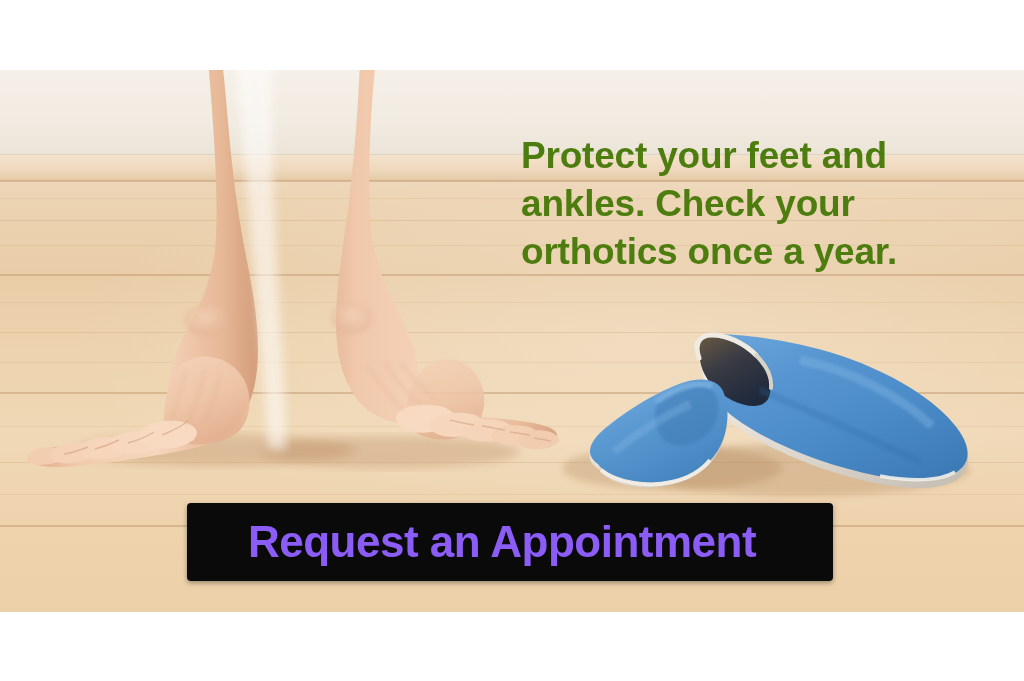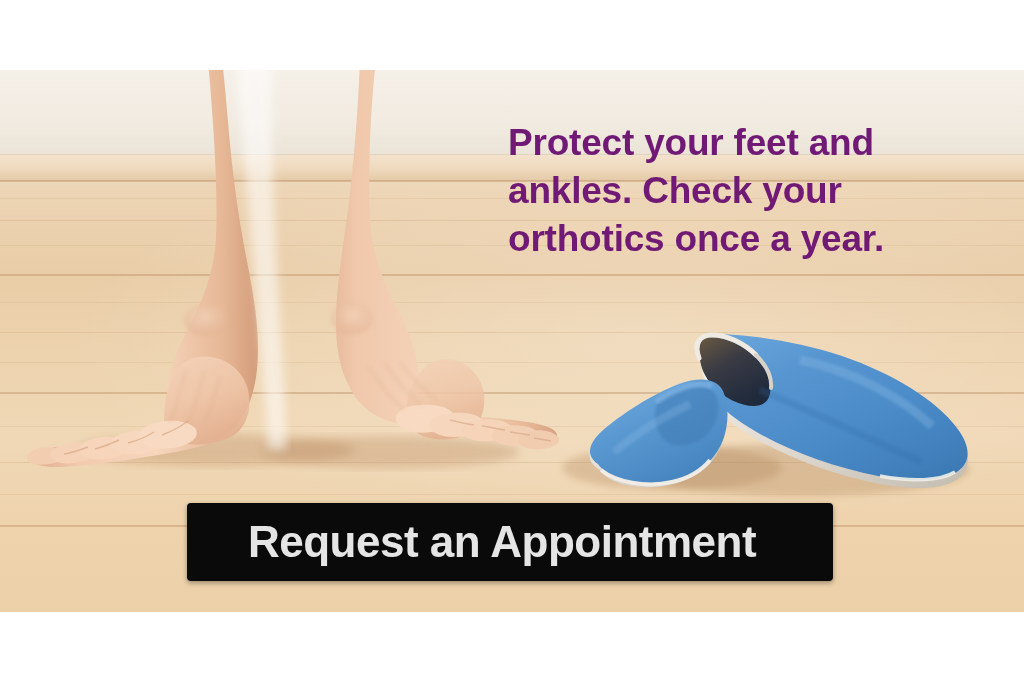--- a/index.html
+++ b/index.html
@@ -105,22 +105,22 @@
 
   
   .orthotics { position: absolute; left: 0; top: 0; width: 1024px; height: 542px; }
 
   
   .headline {
     position: absolute;
     left: 504px;
     top: 115px;
     width: 460px;
-    margin: 4px;
-    color: #701a75;
+    margin: 17px;
+    color: #4d7c0f;
     font-family: "Liberation Sans", sans-serif;
     font-weight: 700;
     font-size: 37px;
     line-height: 48px;
     letter-spacing: -0.2px;
     white-space: pre-line;
     text-rendering: optimizeLegibility;
   }
 
   
@@ -134,21 +134,21 @@
     border: none;
     border-radius: 4px;
     box-shadow: 0 2px 5px rgba(0,0,0,.35);
     cursor: pointer;
     display: flex;
     align-items: center;
     padding: 0 0 0 61px;
     box-sizing: border-box;
   }
   .cta-label {
-    color: #e5e5e5;
+    color: #8b5cf6;
     font-family: "Liberation Sans", sans-serif;
     font-weight: 700;
     font-size: 44px;
     line-height: 1;
     letter-spacing: -0.5px;
     white-space: nowrap;
   }
 </style>
 </head>
 <body>

